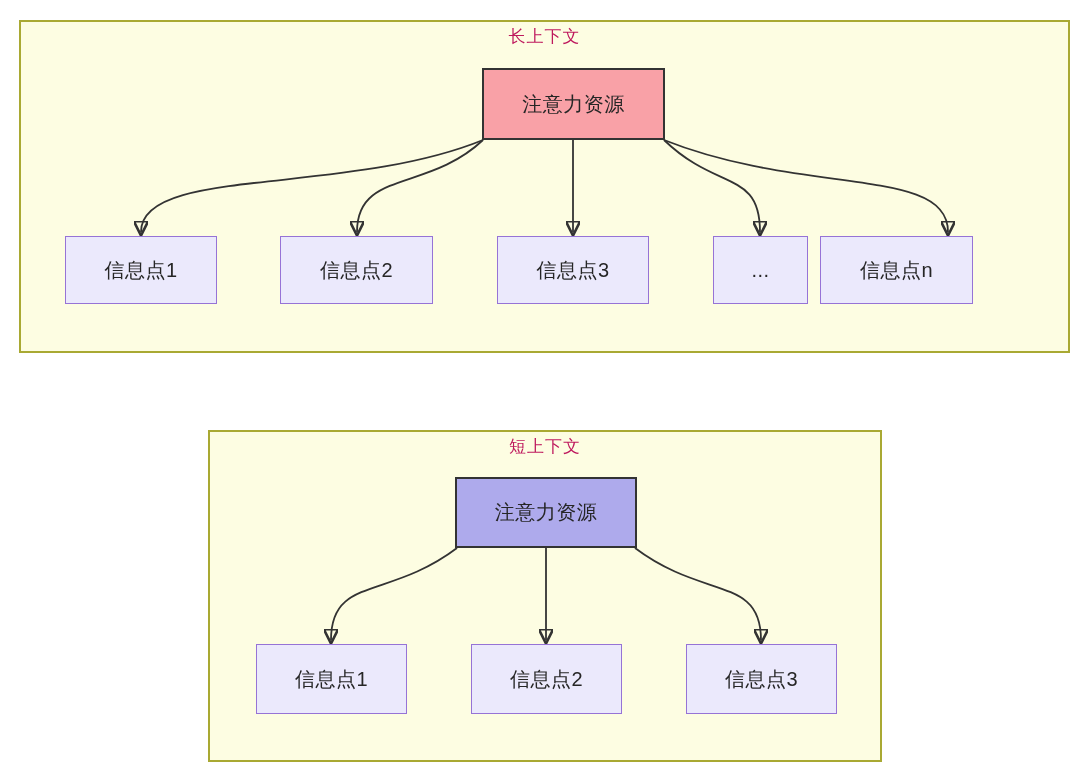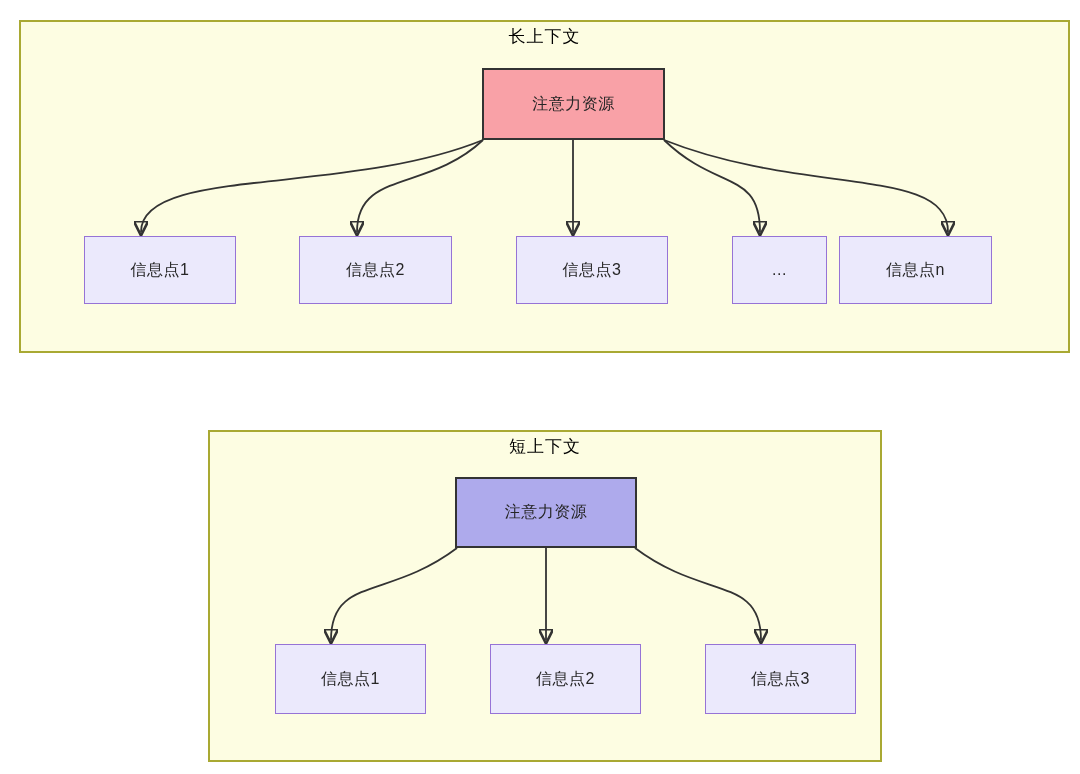--- a/index.html
+++ b/index.html
@@ -20,40 +20,39 @@
   }
   .group.g1 { left: 19px; top: 20px; width: 1051px; height: 333px; }
   .group.g2 { left: 208px; top: 430px; width: 674px; height: 332px; padding-left: 21px; }
   .group-title {
     position: absolute;
     top: 3px;
     left: 0;
     width: 100%;
     text-align: center;
     font-size: 17px;
-    color: #000000;
+    color: #be185d;
     letter-spacing: 1px;
   }
   .node {
     position: absolute;
     box-sizing: border-box;
     display: flex;
     align-items: center;
     justify-content: center;
-    font-size: 16px;
+    font-size: 20px;
     color: #262626;
     letter-spacing: 0.5px;
   }
   .root-node { border: 2px solid #333333; }
   .root-long  { left: 482px; top: 68px;  width: 183px; height: 72px; background: #f9a1a7; }
   .root-short { left: 455px; top: 477px; width: 182px; height: 71px; background: #aeaaec; }
   .info-node {
     background: #ebe9fc;
     border: 1.5px solid #9673d6;
-    margin-left: 19px;
   }
   
   .t-row { top: 236px; height: 68px; }
   .t1 { left: 65px;  width: 152px; }
   .t2 { left: 280px; width: 153px; }
   .t3 { left: 497px; width: 152px; }
   .t4 { left: 713px; width: 95px;  }
   .t5 { left: 820px; width: 153px; }
   
   .b-row { top: 644px; height: 70px; }

